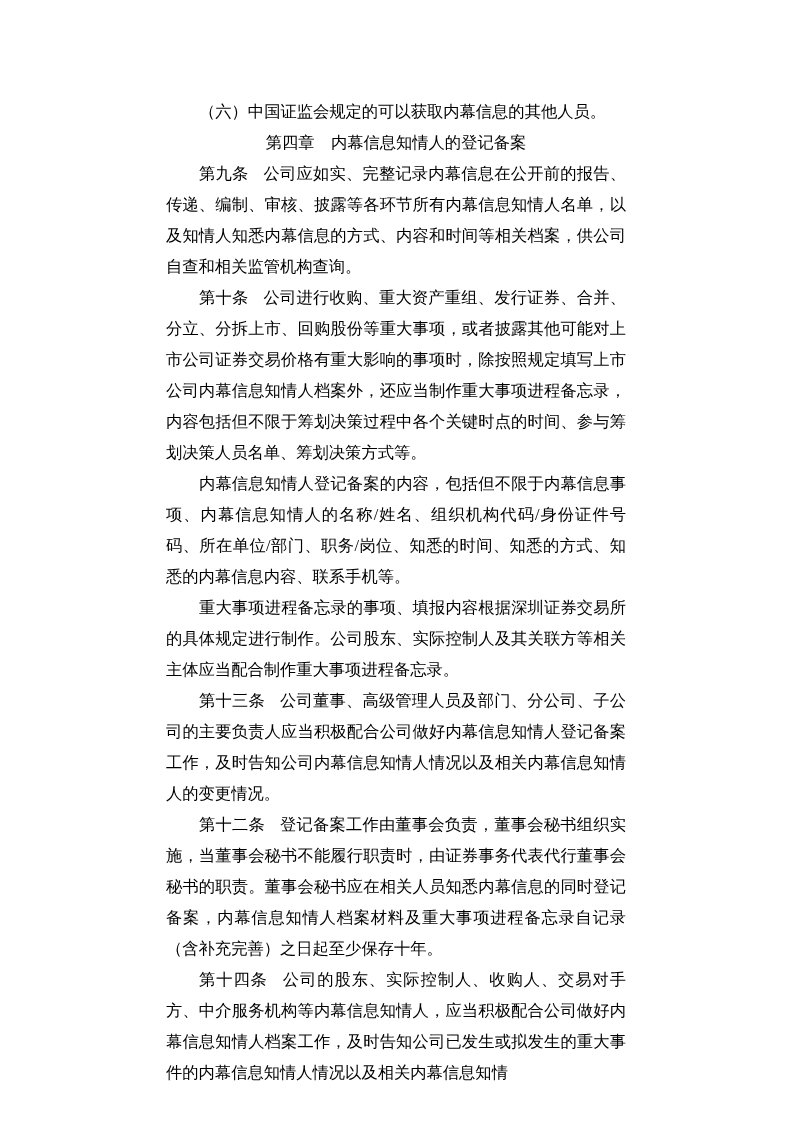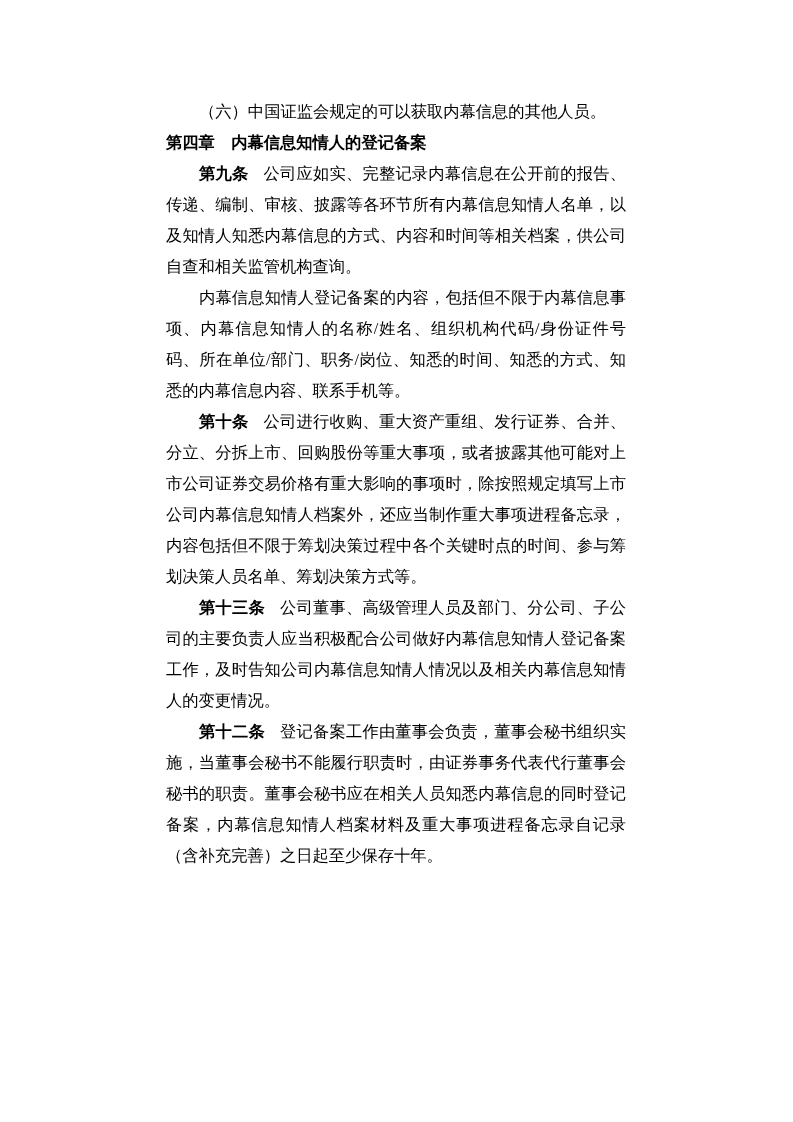--- a/index.html
+++ b/index.html
@@ -15,45 +15,48 @@
     font-family: "Liberation Serif", "DejaVu Serif", serif;
     font-size: 16.3px;
     line-height: 31px;
     overflow: hidden;
   }
   p.body {
     text-align: justify;
     text-indent: 33px;
   }
   p.heading {
-    font-weight: 700;
+    text-align: center;
+    font-weight: 400;
     text-indent: 0;
   }
   .article-label {
-    font-weight: 700;
+    font-weight: 400;
   }
   .article-label:not(:empty) {
     margin-right: 15px;
   }
 </style>
 </head>
 <body>
 
 <div class="page">
 
   <p class="body"><span class="article-label"></span><span>（六）中国证监会规定的可以获取内幕信息的其他人员。</span></p>
 
   <p class="heading">第四章　内幕信息知情人的登记备案</p>
 
   <p class="body"><span class="article-label">第九条</span><span>公司应如实、完整记录内幕信息在公开前的报告、传递、编制、审核、披露等各环节所有内幕信息知情人名单，以及知情人知悉内幕信息的方式、内容和时间等相关档案，供公司自查和相关监管机构查询。</span></p>
 
+  <p class="body"><span class="article-label">第十条</span><span>公司进行收购、重大资产重组、发行证券、合并、分立、分拆上市、回购股份等重大事项，或者披露其他可能对上市公司证券交易价格有重大影响的事项时，除按照规定填写上市公司内幕信息知情人档案外，还应当制作重大事项进程备忘录，内容包括但不限于筹划决策过程中各个关键时点的时间、参与筹划决策人员名单、筹划决策方式等。</span></p>
+
   <p class="body"><span class="article-label"></span><span>内幕信息知情人登记备案的内容，包括但不限于内幕信息事项、内幕信息知情人的名称/姓名、组织机构代码/身份证件号码、所在单位/部门、职务/岗位、知悉的时间、知悉的方式、知悉的内幕信息内容、联系手机等。</span></p>
 
-  <p class="body"><span class="article-label">第十条</span><span>公司进行收购、重大资产重组、发行证券、合并、分立、分拆上市、回购股份等重大事项，或者披露其他可能对上市公司证券交易价格有重大影响的事项时，除按照规定填写上市公司内幕信息知情人档案外，还应当制作重大事项进程备忘录，内容包括但不限于筹划决策过程中各个关键时点的时间、参与筹划决策人员名单、筹划决策方式等。</span></p>
-
+  <p class="body"><span class="article-label"></span><span>重大事项进程备忘录的事项、填报内容根据深圳证券交易所的具体规定进行制作。公司股东、实际控制人及其关联方等相关主体应当配合制作重大事项进程备忘录。</span></p>
 
 
   <p class="body"><span class="article-label">第十三条</span><span>公司董事、高级管理人员及部门、分公司、子公司的主要负责人应当积极配合公司做好内幕信息知情人登记备案工作，及时告知公司内幕信息知情人情况以及相关内幕信息知情人的变更情况。</span></p>
 
   <p class="body"><span class="article-label">第十二条</span><span>登记备案工作由董事会负责，董事会秘书组织实施，当董事会秘书不能履行职责时，由证券事务代表代行董事会秘书的职责。董事会秘书应在相关人员知悉内幕信息的同时登记备案，内幕信息知情人档案材料及重大事项进程备忘录自记录（含补充完善）之日起至少保存十年。</span></p>
 
+  <p class="body"><span class="article-label">第十四条</span><span>公司的股东、实际控制人、收购人、交易对手方、中介服务机构等内幕信息知情人，应当积极配合公司做好内幕信息知情人档案工作，及时告知公司已发生或拟发生的重大事件的内幕信息知情人情况以及相关内幕信息知情</span></p>
 
 </div>
 
 </body></html>

